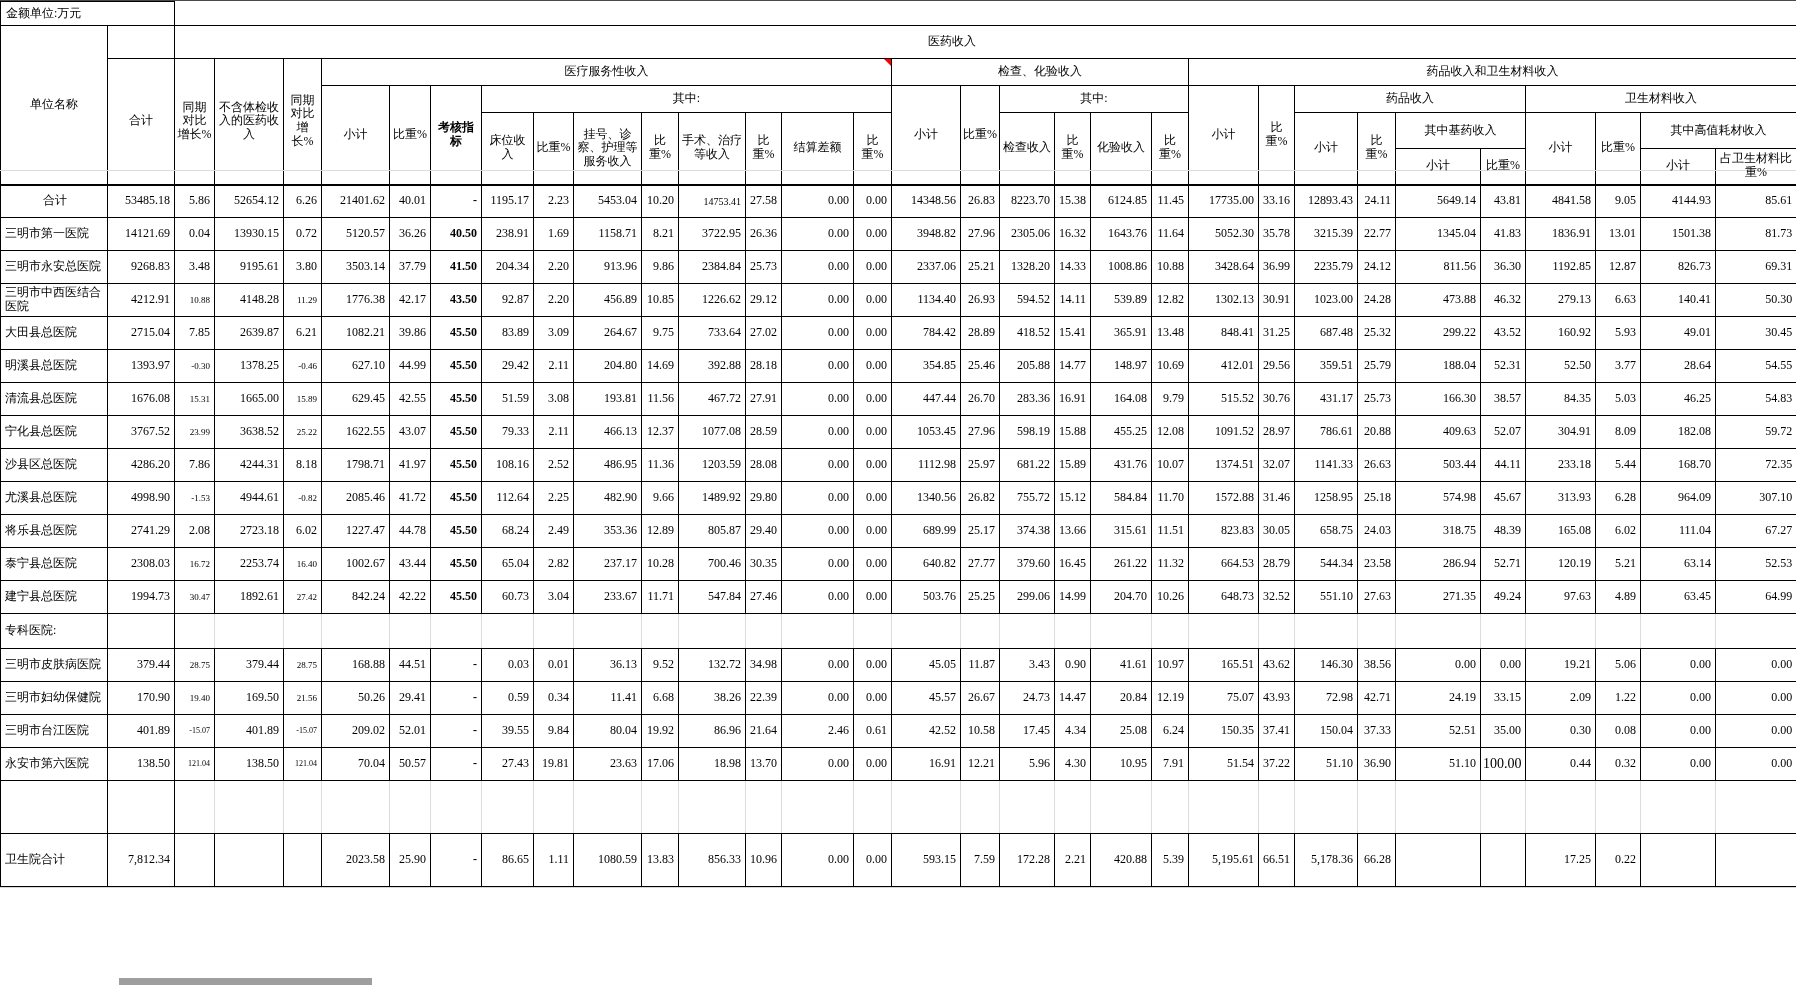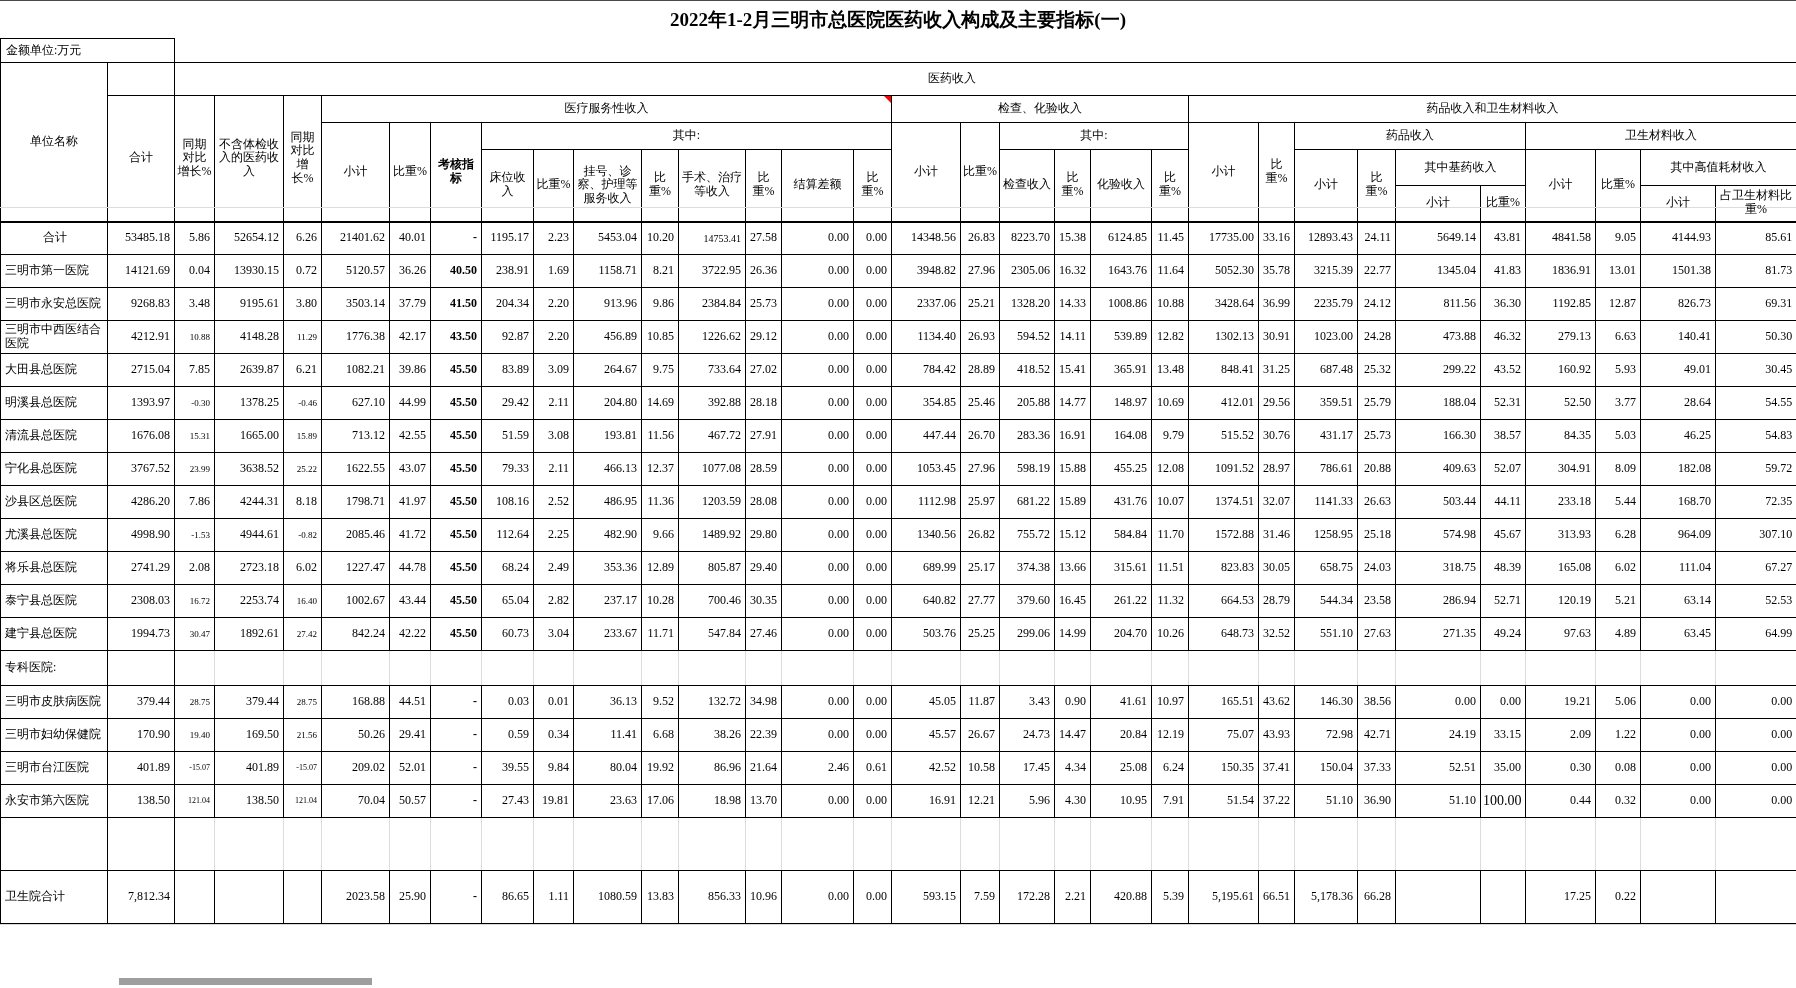--- a/index.html
+++ b/index.html
@@ -67,21 +67,20 @@
     position:absolute;left:119px;top:977px;width:253px;height:7px;
     background:#9e9e9e;
   }
   .hr1{height:33px}.hr2{height:27px}.hr3{height:27px}.hr4{height:36px}.hr5{height:36px}
 </style>
 </head>
 <body>
 
 <div class="page">
 
-  <div class="title">2022年1-2月三明市总医院医药收入构成及主要指标(一)</div>
 
   <div class="unit-row">
     <div class="unit-cell">金额单位:万元</div>
     <div class="unit-rest"></div>
   </div>
 
   <table>
     <colgroup>
       <col style="width:107px">
         <col style="width:67px">
@@ -374,21 +373,21 @@
           <td class="num">3.77</td>
           <td class="num">28.64</td>
           <td class="num">54.55</td>
         </tr>
         <tr class="r-data">
           <td class="name">清流县总医院</td>
           <td class="num">1676.08</td>
           <td class="num" style="font-size: 9px;">15.31</td>
           <td class="num">1665.00</td>
           <td class="num" style="font-size: 9px;">15.89</td>
-          <td class="num">713.12</td>
+          <td class="num">629.45</td>
           <td class="num">42.55</td>
           <td class="num kpi">45.50</td>
           <td class="num">51.59</td>
           <td class="num">3.08</td>
           <td class="num">193.81</td>
           <td class="num">11.56</td>
           <td class="num">467.72</td>
           <td class="num">27.91</td>
           <td class="num">0.00</td>
           <td class="num">0.00</td>

